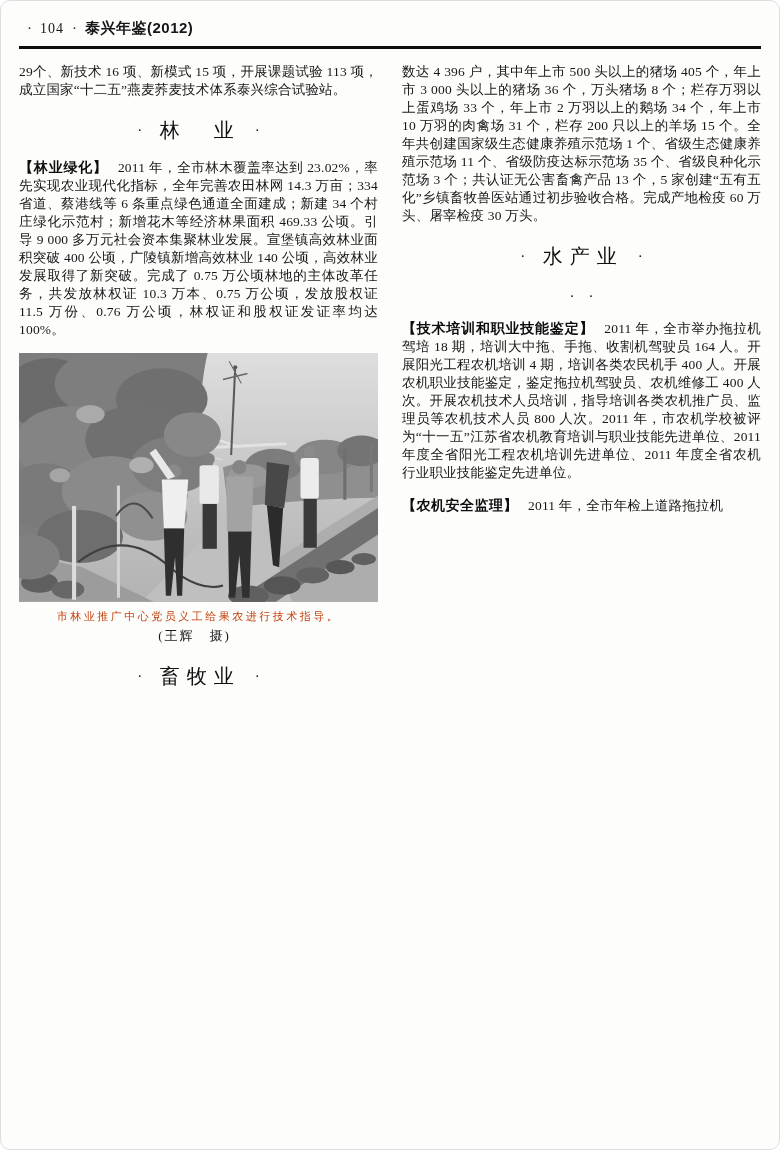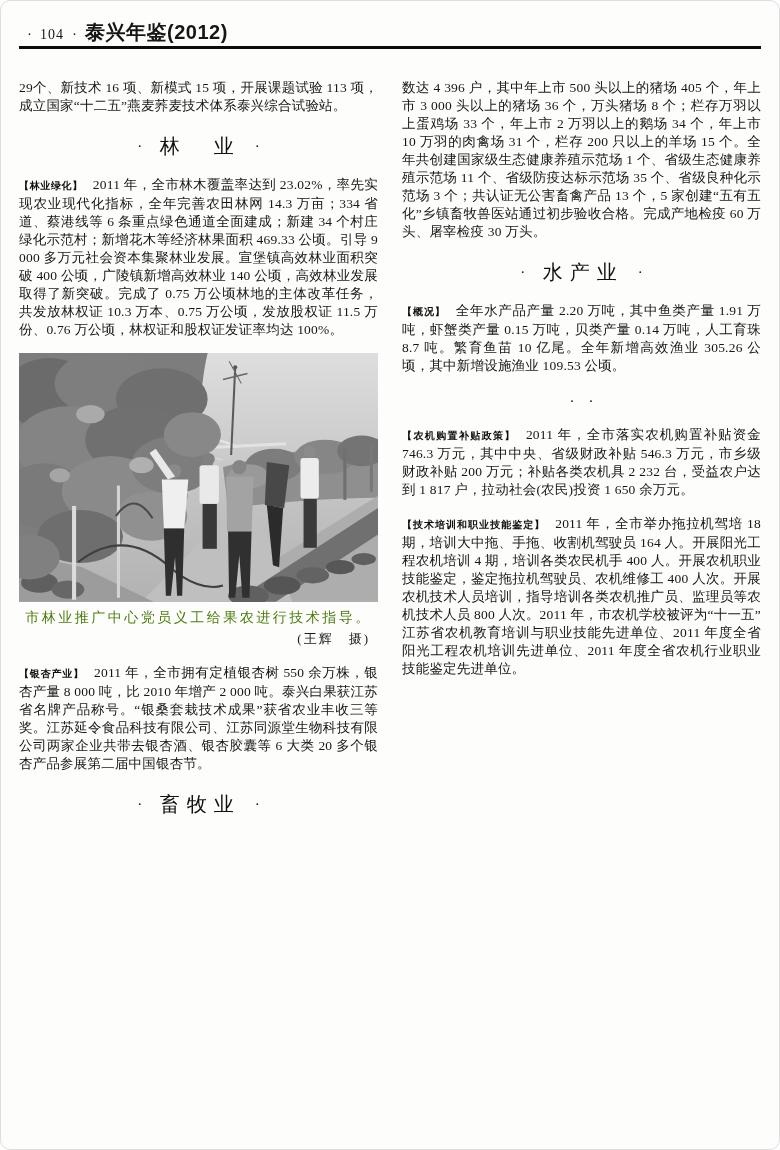--- a/index.html
+++ b/index.html
@@ -16,52 +16,52 @@
     color:#161616;
   }
   .hdr {
     display:flex; align-items:baseline; gap:8px;
     padding-left:8px; height:24px;
   }
   .hdr-dot { font-size:15px; color:#222; }
   .hdr-num { font-size:14px; letter-spacing:1px; }
   .hdr-title {
     font-family:"Liberation Sans", sans-serif;
-    font-weight:bold; font-size:20px; letter-spacing:0.5px;text-align:center;
+    font-weight:bold; font-size:15px; letter-spacing:0.5px;text-align:center;
   }
   .hdr-rule { border-bottom:3px solid #0c0c0c; margin-top:3px; margin-bottom:14px; }
   .columns { display:flex; gap:24px; }
   .col { flex:1 1 0; min-width:0; }
   p.body-text, p.entry {
-    margin:16px 0 14px 0;
+    margin:0 0 14px 0;
     font-size:13.5px; line-height:18px;
     text-align:justify; text-justify:inter-ideograph;
     letter-spacing:0.2px;
   }
   .entry-label {
     font-family:"Liberation Sans", sans-serif;
-    font-weight:bold; font-size:10px;
+    font-weight:bold; font-size:14px;
     margin-right:10px; letter-spacing:0.5px; color:#0e0e0e;
   }
   h2.section-heading {
     display:flex; justify-content:center; align-items:center; gap:14px;
     margin:18px 0 14px 0;
     font-weight:normal; font-size:20px; color:#111;
   }
   h2.section-heading .htext { letter-spacing:7px; text-indent:3.5px; }
   h2.section-heading .hdot { font-size:15px; }
   figure.photo-block { margin:0 0 12px 0; }
   .photo-svg { display:block; width:100%; height:auto; }
   figcaption .caption-line {
-    margin-top:7px; font-size:14px; letter-spacing:2.5px;
-    text-align:center; color:#4d7c0f;
+    margin-top:7px; font-size:11px; letter-spacing:2.5px;
+    text-align:center; color:#c2410c;
   }
   figcaption .caption-credit {
     margin-top:3px; font-size:13px; letter-spacing:2px;
-    text-align:right; padding-right:8px; color:#1a1a1a;
+    text-align:center; padding-right:8px; color:#1a1a1a;
   }
   p.last { margin-bottom:0; }
 </style>
 </head>
 <body>
 
 <div class="page">
 
   <div class="hdr">
     <span class="hdr-dot">·</span>
@@ -188,55 +188,49 @@
               <rect x="279" y="143" width="13" height="48" fill="#3a3a3a"></rect>
             </g>
           </g>
         </svg>
         <figcaption>
           <div class="caption-line">市林业推广中心党员义工给果农进行技术指导。</div>
           <div class="caption-credit">(王辉　摄)</div>
         </figcaption>
       </figure>
 
-      <p class="entry">
-        <span class="entry-label">【银杏产业】</span><span>2011 年，全市拥有定植银杏树 550 余万株，银杏产量 8 000 吨，比 2010 年增产 2 000 吨。泰兴白果获江苏省名牌产品称号。“银桑套栽技术成果”获省农业丰收三等奖。江苏延令食品科技有限公司、江苏同源堂生物科技有限公司两家企业共带去银杏酒、银杏胶囊等 6 大类 20 多个银杏产品参展第二届中国银杏节。</span>
-      </p>
 
       <h2 class="section-heading">
         <span class="hdot">·</span>
         <span class="htext">畜牧业</span>
         <span class="hdot">·</span>
       </h2>
 
     </div>
 
     <div class="col">
       <p class="body-text">数达 4 396 户，其中年上市 500 头以上的猪场 405 个，年上市 3 000 头以上的猪场 36 个，万头猪场 8 个；栏存万羽以上蛋鸡场 33 个，年上市 2 万羽以上的鹅场 34 个，年上市 10 万羽的肉禽场 31 个，栏存 200 只以上的羊场 15 个。全年共创建国家级生态健康养殖示范场 1 个、省级生态健康养殖示范场 11 个、省级防疫达标示范场 35 个、省级良种化示范场 3 个；共认证无公害畜禽产品 13 个，5 家创建“五有五化”乡镇畜牧兽医站通过初步验收合格。完成产地检疫 60 万头、屠宰检疫 30 万头。</p>
 
       <h2 class="section-heading">
         <span class="hdot">·</span>
         <span class="htext">水产业</span>
         <span class="hdot">·</span>
       </h2>
 
-      <p class="entry">
-        <span class="entry-label">【概况】</span><span>全年水产品产量 2.20 万吨，其中鱼类产量 1.91 万吨，虾蟹类产量 0.15 万吨，贝类产量 0.14 万吨，人工育珠 8.7 吨。繁育鱼苗 10 亿尾。全年新增高效渔业 305.26 公顷，其中新增设施渔业 109.53 公顷。</span>
-      </p>
-
-      <h2 class="section-heading">
-        <span class="hdot">·</span>
-        <span class="hdot">·</span>
-      </h2>
-
-      <p class="entry">
-        <span class="entry-label">【农机购置补贴政策】</span><span>2011 年，全市落实农机购置补贴资金 746.3 万元，其中中央、省级财政补贴 546.3 万元，市乡级财政补贴 200 万元；补贴各类农机具 2 232 台，受益农户达到 1 817 户，拉动社会(农民)投资 1 650 余万元。</span>
-      </p>
+
+      <h2 class="section-heading">
+        <span class="hdot">·</span>
+        <span class="hdot">·</span>
+      </h2>
+
 
 
       <p class="entry">
         <span class="entry-label">【技术培训和职业技能鉴定】</span><span>2011 年，全市举办拖拉机驾培 18 期，培训大中拖、手拖、收割机驾驶员 164 人。开展阳光工程农机培训 4 期，培训各类农民机手 400 人。开展农机职业技能鉴定，鉴定拖拉机驾驶员、农机维修工 400 人次。开展农机技术人员培训，指导培训各类农机推广员、监理员等农机技术人员 800 人次。2011 年，市农机学校被评为“十一五”江苏省农机教育培训与职业技能先进单位、2011 年度全省阳光工程农机培训先进单位、2011 年度全省农机行业职业技能鉴定先进单位。</span>
       </p>
 
+      <p class="entry last">
+        <span class="entry-label">【农机安全监理】</span><span>2011 年，全市年检上道路拖拉机</span>
+      </p>
     </div>
 
   </div>
 </div>
 
 </body></html>

